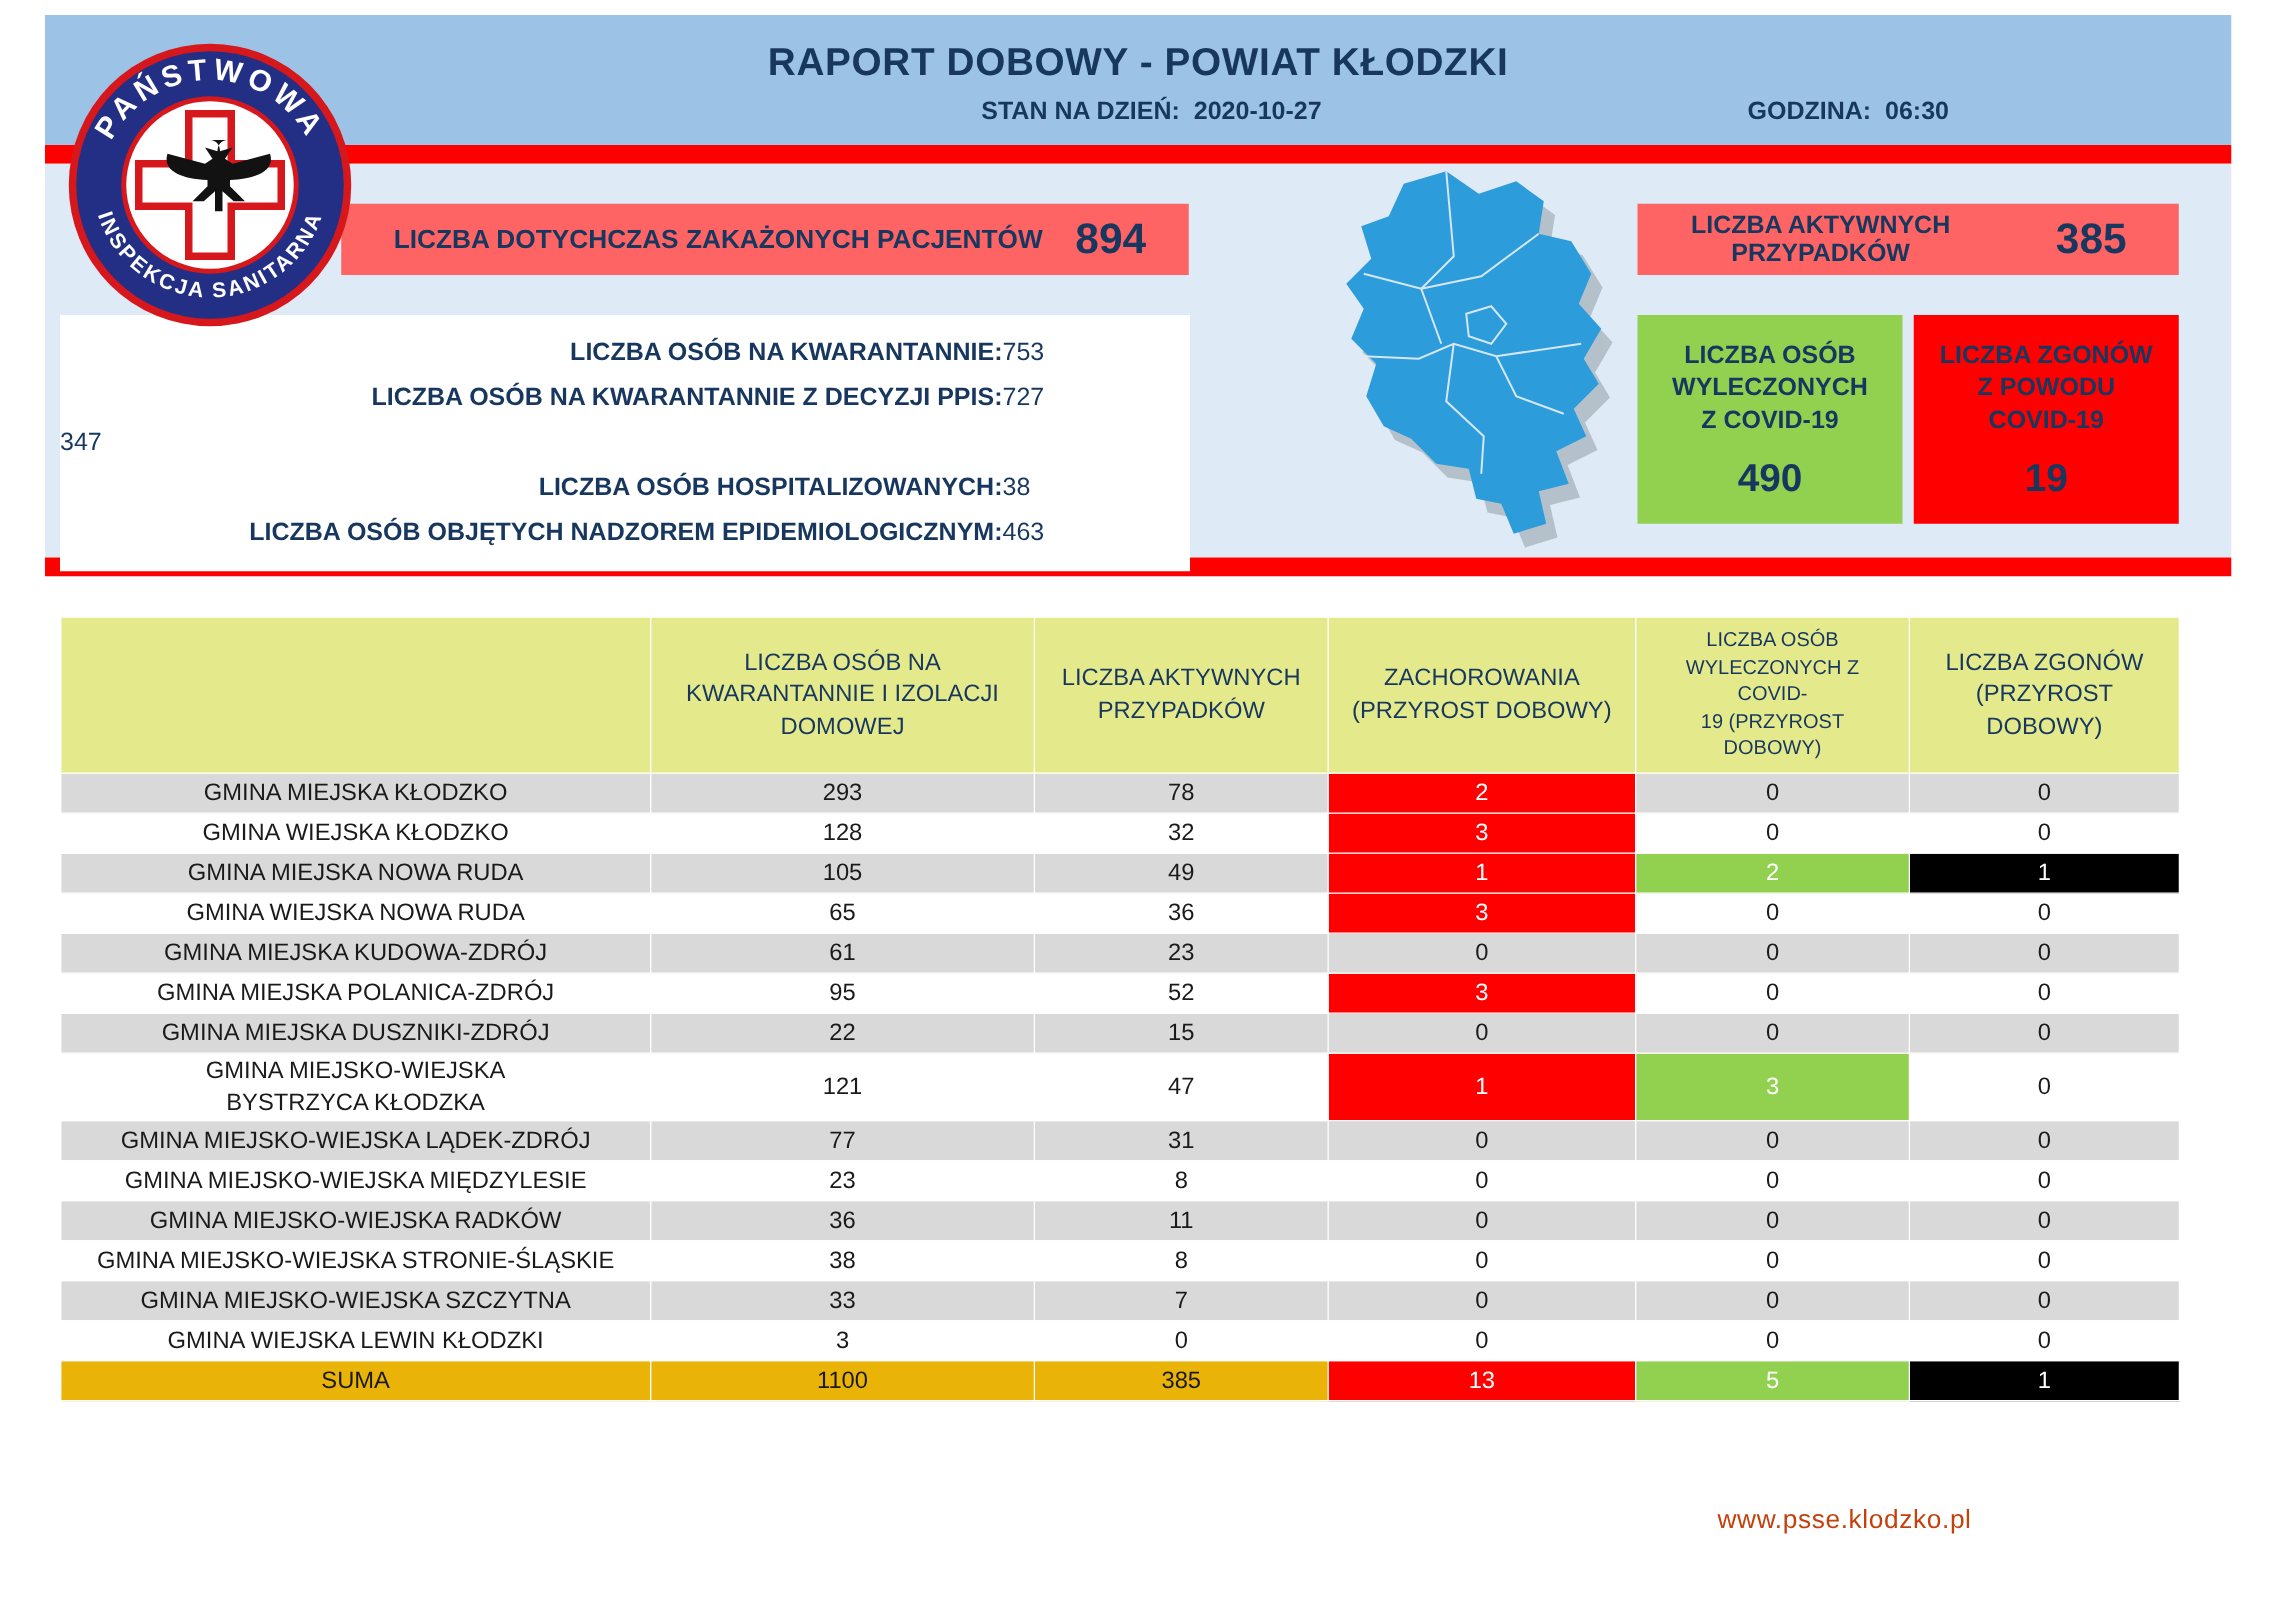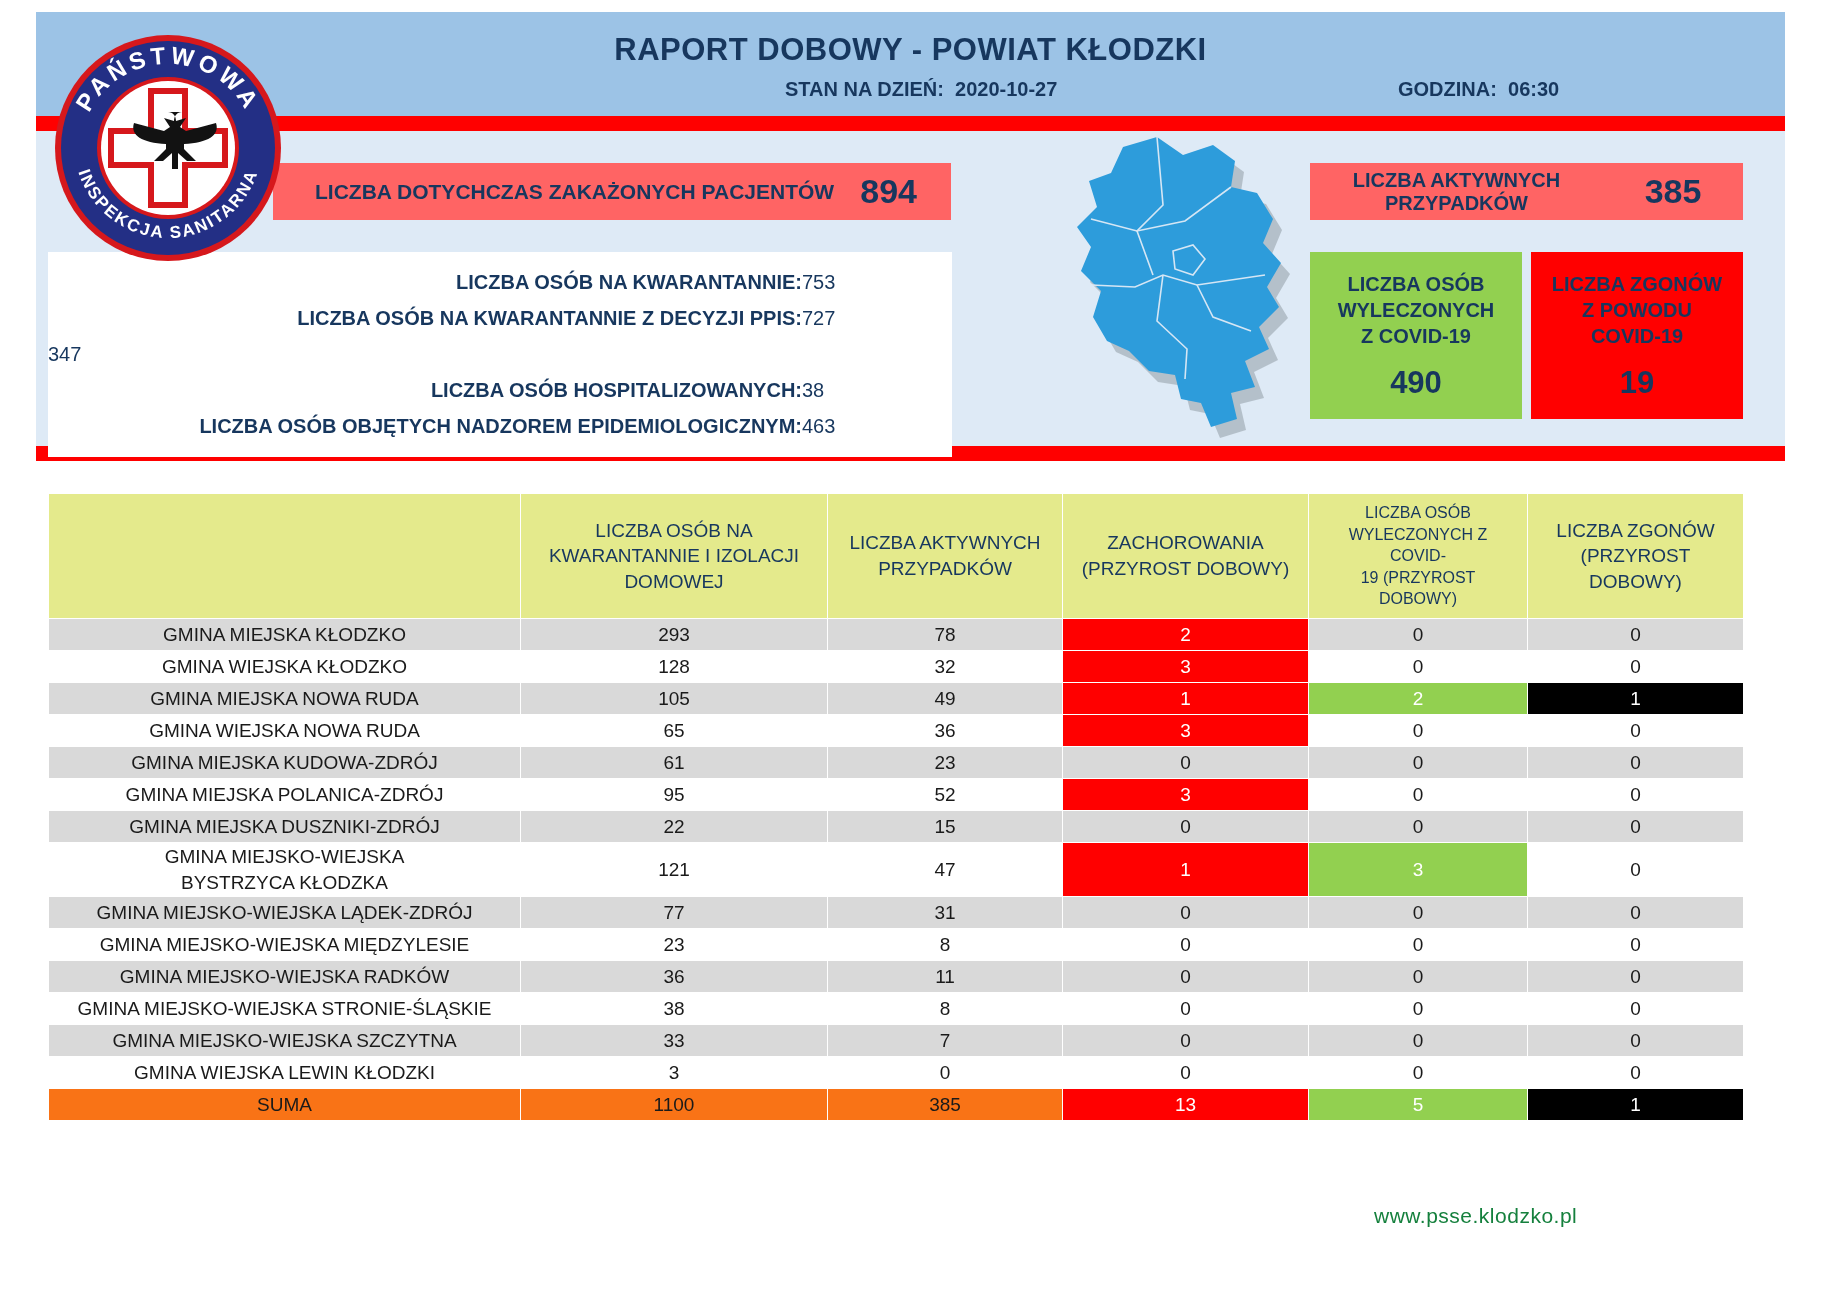--- a/index.html
+++ b/index.html
@@ -48,26 +48,26 @@
   table { border-collapse:collapse; table-layout:fixed; width:1695px; }
   th { background:#E4EA8C; color:#17375E; font-weight:400; font-size:19px; height:125px;
        vertical-align:middle; text-align:center; white-space:pre-line; line-height:1.35;
        border:1px solid #ffffff; padding:2px 10px; }
   th.small { font-size:16px; }
   td { height:32px; font-size:19px; text-align:center; vertical-align:middle;
        border:1px solid #ffffff; color:#1a1a1a; padding:1px 6px; line-height:1.35; }
   td.name-cell { white-space:pre-line; }
   .row-gray td { background:#D9D9D9; }
   .row-white td { background:#ffffff; }
-  .row-total td { background:#f97316; }
+  .row-total td { background:#eab308; }
   td.c-red { background:#FF0000; color:#ffffff; }
   td.c-green { background:#92D050; color:#ffffff; }
   td.c-black { background:#000000; color:#ffffff; }
 
-  .footer { position:absolute; left:1374px; top:1204px; font-size:21px; color:#15803d;
+  .footer { position:absolute; left:1374px; top:1204px; font-size:21px; color:#c2410c;
     text-decoration:none; letter-spacing:.5px; }
 </style>
 </head>
 <body>
 
 <div class="band">
   <div class="title">RAPORT DOBOWY  - POWIAT KŁODZKI</div>
   <div class="stan">
     <span>STAN NA DZIEŃ:</span>&nbsp;
     <span>2020-10-27</span>

